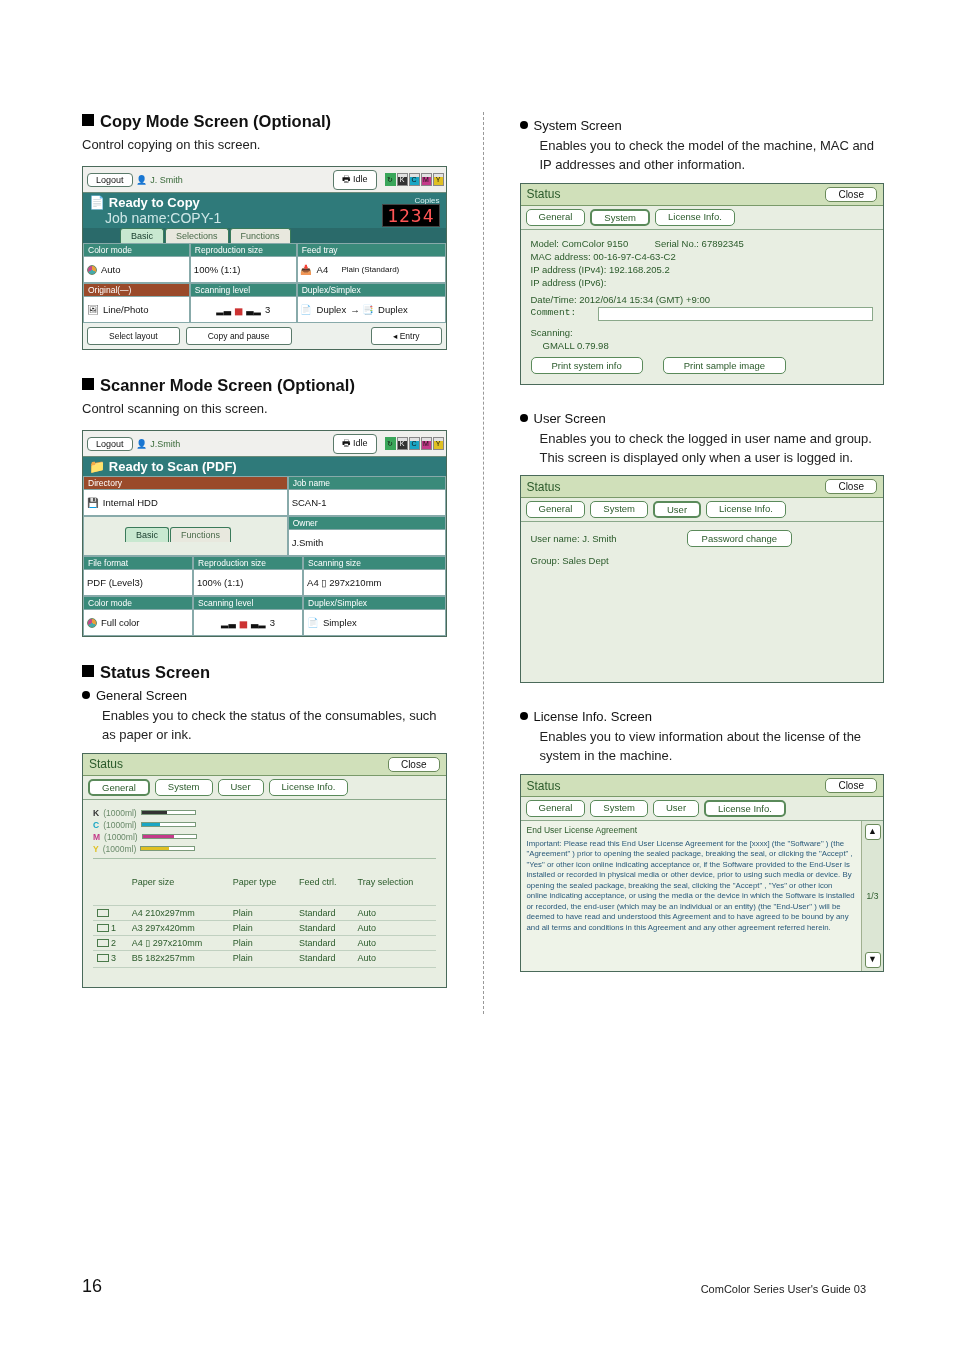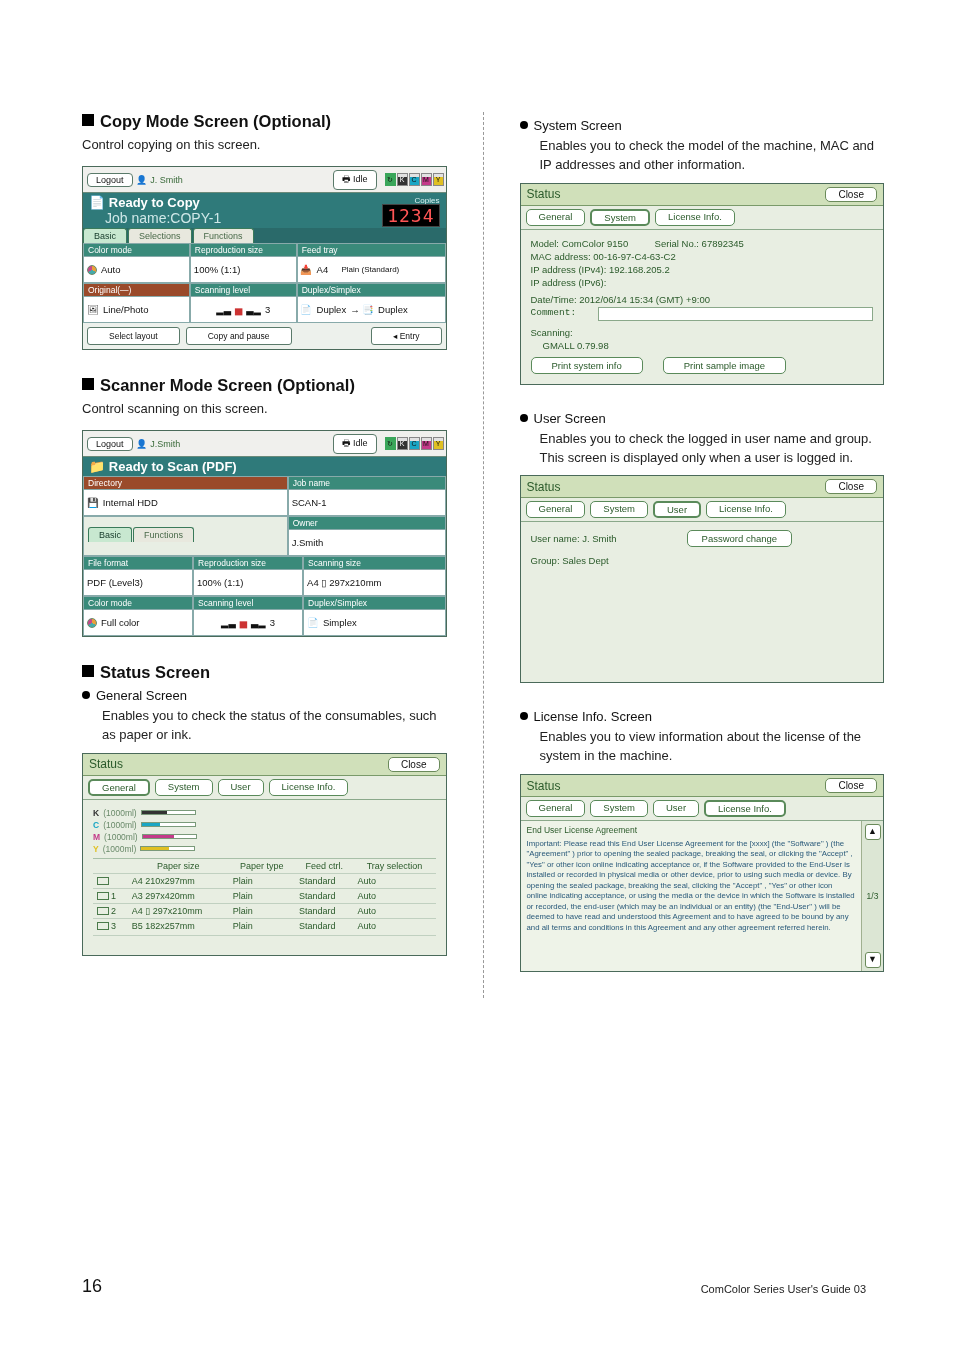--- a/index.html
+++ b/index.html
@@ -25,21 +25,21 @@
   .ink.k { background:linear-gradient(#e2e2e2 30%,#333 30%); color:#fff;}
   .ink.c { background:linear-gradient(#e2e2e2 30%,#1aa6c4 30%); }
   .ink.m { background:linear-gradient(#e2e2e2 30%,#c43a8a 30%); }
   .ink.y { background:linear-gradient(#e2e2e2 30%,#e0c022 30%); }
   .tealband { background:#2f7a7a; color:#fff; padding:2px 6px; display:flex; align-items:center; }
   .tealband .big { font-size:13px; font-weight:bold; }
   .copiesbox { margin-left:auto; text-align:right; }
   .copiesbox .lbl { font-size:8px; color:#d8f0f0; display:block; }
   .copiesbox .num { background:#000; color:#f55; font-family:monospace; font-size:18px; padding:0 4px; letter-spacing:1px; border:1px solid #444;}
   .jobname { font-size:14px; color:#cfe8e8; margin-left:16px; }
-  .tabs { display:flex; background:#2a6a6a; }
+  .tabs { display:flex; background:#2a6a6a;padding-left:37px; }
   .tab { background:#c8e8d0; color:#153a2a; padding:2px 10px; border:1px solid #3a7a5a; border-bottom:none; margin-right:1px; font-size:9px; border-radius:3px 3px 0 0;}
   .tab.off { background:#e8e8de; color:#4a6a4a; }
   .gridrow { display:flex; }
   .sect { flex:1; border:1px solid #8aa; background:#edf1ec; }
   .sectlbl { background:#3a8a7a; color:#fff; font-size:8.5px; padding:1px 4px; }
   .sectlbl.red { background:#9a4a2a; }
   .sectbody { background:#fff; padding:4px 3px; min-height:26px; border-top:1px solid #8aa; display:flex; align-items:center; gap:4px; }
   .btnrow { display:flex; padding:4px; gap:6px; background:#edf1ec; }
   .wbtn { background:#fff; border:1px solid #5a7a6a; padding:3px 21px; font-size:8.5px; border-radius:3px; }
 
@@ -48,21 +48,21 @@
   .status-head .title { color:#2a5a2a; font-size:12px; }
   .closebtn { margin-left:auto; background:#fff; border:1px solid #6a8a5a; border-radius:5px; padding:1px 12px; font-size:10px; }
   .stabs { display:flex; gap:5px; padding:3px 5px; background:#e8eee2; border-bottom:1px solid #8aa88a; }
   .stab { background:#fff; border:1px solid #5a8a5a; border-radius:5px; padding:1px 12px; font-size:9.5px; color:#2a5a2a; }
   .stab.active { border-width:2px; }
   .sbody { padding:6px 10px 10px 10px; background:#e8eee2; color:#2a5a2a; font-size:9.5px; min-height:40px; }
   .inkrow { display:flex; align-items:center; gap:4px; margin:2px 0; font-size:8.5px; }
   .inkrow .bar { width:55px; height:5px; background:#fff; border:1px solid #7a9a7a; position:relative; }
   .inkrow .bar .fill { position:absolute; left:0; top:0; bottom:0; }
   .tbl { width:100%; font-size:9px; color:#2a5a2a; border-collapse:collapse; margin-top:4px; }
-  .tbl th { text-align:center; padding:2px 4px; color:#2a5a2a; font-weight:normal; border-top:1px solid #a8c0a8; }
+  .tbl th { text-align:left; padding:18px 4px; color:#2a5a2a; font-weight:normal; border-top:1px solid #a8c0a8; }
   .tbl td { padding:2px 4px; border-top:1px solid #c0d0c0; }
   .trayicon { display:inline-block; width:12px; height:8px; border:1px solid #4a7a4a; margin-right:2px; vertical-align:-1px; }
   .footer-num { position:absolute; left:82px; bottom:54px; font-size:18px; }
   .footer-txt { position:absolute; right:88px; bottom:56px; font-size:11px; color:#222; }
   .line { font-size:9.5px; margin:2px 0; }
   .eula { font-size:7.8px; color:#2a5a7a; line-height:1.35; padding:4px 6px; background:#eef3e8; height:150px; }
   .eula .etitle { color:#2a5a2a; font-size:8.5px; margin-bottom:2px; }
   .scrollcol { width:22px; background:#dce6d4; border-left:1px solid #a0b090; display:flex; flex-direction:column; align-items:center; justify-content:space-between; padding:3px 0; }
   .scbtn { width:16px; height:16px; background:#fff; border:1px solid #6a8a5a; border-radius:3px; text-align:center; font-size:9px; line-height:13px; }
   .mini-icon { display:inline-block; width:10px; height:10px; border:1px solid #6a8a6a; background:conic-gradient(#e9a13a 0 120deg,#4aa 120deg 240deg,#c44a8a 240deg 360deg); border-radius:50%; vertical-align:-1px;}

